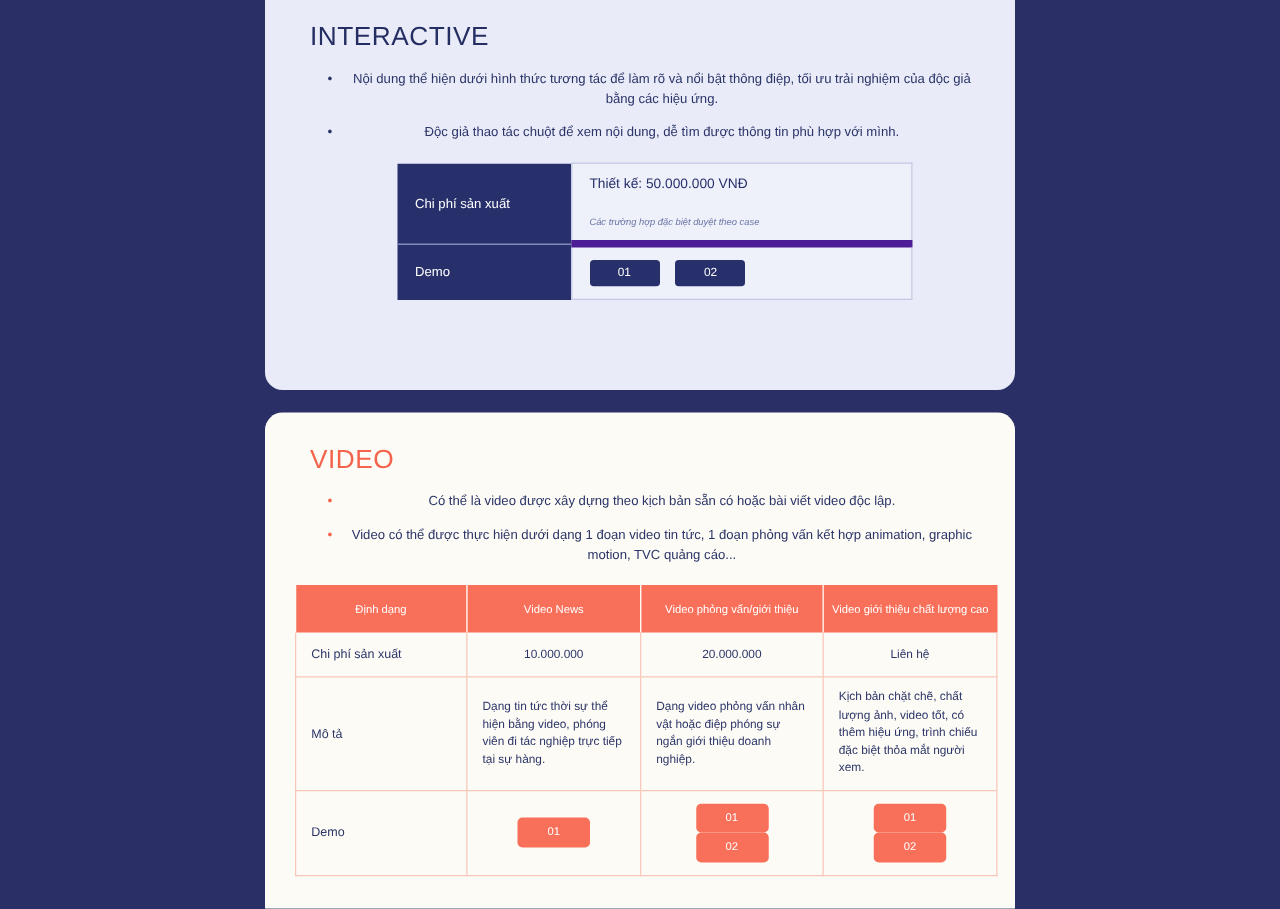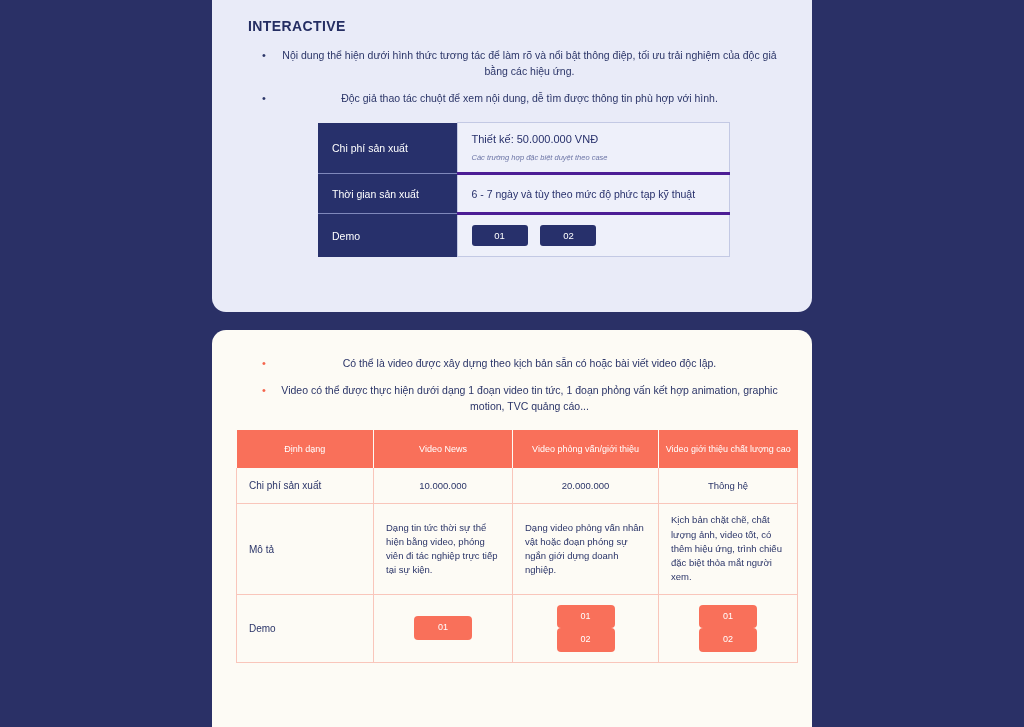--- a/index.html
+++ b/index.html
@@ -36,22 +36,22 @@
     background: #fdfbf5;
     margin-top: 18px;
     padding-top: 26px;
     padding-bottom: 0;
     min-height: 397px;
     border-radius: 14px 14px 0 0;
   }
 
   
   .section-title {
-    font-size: 14px;
-    font-weight: 700;
+    font-size: 21px;
+    font-weight: 400;
     letter-spacing: 0.4px;
     color: #252e63;
     margin-bottom: 14px;
     margin-left: 12px;
   }
   .section-title.coral { color: #f4644c; }
 
   
   .bullets { margin-left: 26px; margin-bottom: 16px; }
   .bullet {
@@ -89,32 +89,32 @@
   .itable .lbl {
     width: 139px;
     background: #27306b;
     color: #ffffff;
     border-bottom: 1px solid #7f88bb;
   }
   .itable tr:last-child .lbl { border-bottom: none; }
   .itable .val {
     background: #eef0fa;
     color: #27306b;
-    border-bottom: 3px solid #4c1d95;
+    border-bottom: 6px solid #4c1d95;
     border-right: 1px solid #c3c9e4;
     border-left: 1px solid #c3c9e4;
   }
   .itable tr:first-child .val { border-top: 1px solid #c3c9e4; }
   .itable tr:last-child .val { border-bottom: 1px solid #c3c9e4; }
   .val-main { font-size: 11px; }
   .val-sub {
     font-size: 7.5px;
     font-style: italic;
     color: #6b74a5;
-    margin-top: 8px;
+    margin-top: 20px;
   }
   .btn-navy {
     display: inline-block;
     background: #27306b;
     color: #ffffff;
     font-size: 9.5px;
     padding: 5px 0;
     width: 56px;
     text-align: center;
     border-radius: 3px;
@@ -186,49 +186,46 @@
   <section class="panel panel-interactive">
     <h2 class="section-title">INTERACTIVE</h2>
 
     <div class="bullets">
       <div class="bullet">
         <span class="bullet-dot">•</span>
         <span class="bullet-text">Nội dung thể hiện dưới hình thức tương tác để làm rõ và nổi bật thông điệp, tối ưu trải nghiệm của độc giả bằng các hiệu ứng.</span>
       </div>
       <div class="bullet">
         <span class="bullet-dot">•</span>
-        <span class="bullet-text">Độc giả thao tác chuột để xem nội dung, dễ tìm được thông tin phù hợp với hình.</span>
+        <span class="bullet-text">Độc giả thao tác chuột để xem nội dung, dễ tìm được thông tin phù hợp với mình.</span>
       </div>
     </div>
 
     <table class="itable">
       <tbody>
           <tr>
         <td class="lbl">Chi phí sản xuất</td>
         <td class="val">
           <div class="val-main">Thiết kế: 50.000.000 VNĐ</div>
           <div class="val-sub">Các trường hợp đặc biệt duyệt theo case</div>
         </td>
       </tr>
       <tr>
-        <td class="lbl">Thời gian sản xuất</td>
-        <td class="val val-main">6 - 7 ngày và tùy theo mức độ phức tạp kỹ thuật</td>
-      </tr>
-      <tr>
         <td class="lbl">Demo</td>
         <td class="val">
           <span class="btn-navy">01</span>
           <span class="btn-navy">02</span>
         </td>
       </tr>
     </tbody>
       </table>
   </section>
 
   <section class="panel panel-video">
+    <h2 class="section-title coral">VIDEO</h2>
 
     <div class="bullets bullets-coral">
       <div class="bullet">
         <span class="bullet-dot">•</span>
         <span class="bullet-text">Có thể là video được xây dựng theo kịch bản sẵn có hoặc bài viết video độc lập.</span>
       </div>
       <div class="bullet">
         <span class="bullet-dot">•</span>
         <span class="bullet-text">Video có thể được thực hiện dưới dạng 1 đoạn video tin tức, 1 đoạn phỏng vấn kết hợp animation, graphic motion, TVC quảng cáo...</span>
       </div>
@@ -239,26 +236,26 @@
           <tr>
         <th class="col-a">Định dạng</th>
         <th class="col-b">Video News</th>
         <th class="col-c">Video phỏng vấn/giới thiệu</th>
         <th class="col-d">Video giới thiệu chất lượng cao</th>
       </tr>
       <tr>
         <td class="rowlabel">Chi phí sản xuất</td>
         <td>10.000.000</td>
         <td>20.000.000</td>
-        <td>Thông hệ</td>
+        <td>Liên hệ</td>
       </tr>
       <tr>
         <td class="rowlabel">Mô tả</td>
-        <td class="desc">Dạng tin tức thời sự thể hiện bằng video, phóng viên đi tác nghiệp trực tiếp tại sự kiện.</td>
-        <td class="desc">Dạng video phỏng vấn nhân vật hoặc đoạn phóng sự ngắn giới dựng doanh nghiệp.</td>
+        <td class="desc">Dạng tin tức thời sự thể hiện bằng video, phóng viên đi tác nghiệp trực tiếp tại sự hàng.</td>
+        <td class="desc">Dạng video phỏng vấn nhân vật hoặc điệp phóng sự ngắn giới thiệu doanh nghiệp.</td>
         <td class="desc">Kịch bản chặt chẽ, chất lượng ảnh, video tốt, có thêm hiệu ứng, trình chiếu đặc biệt thỏa mắt người xem.</td>
       </tr>
       <tr>
         <td class="rowlabel">Demo</td>
         <td class="demo-cell">
           <span class="btn-coral">01</span>
         </td>
         <td class="demo-cell">
           <span class="btn-coral">01</span>
           <span class="btn-coral">02</span>

